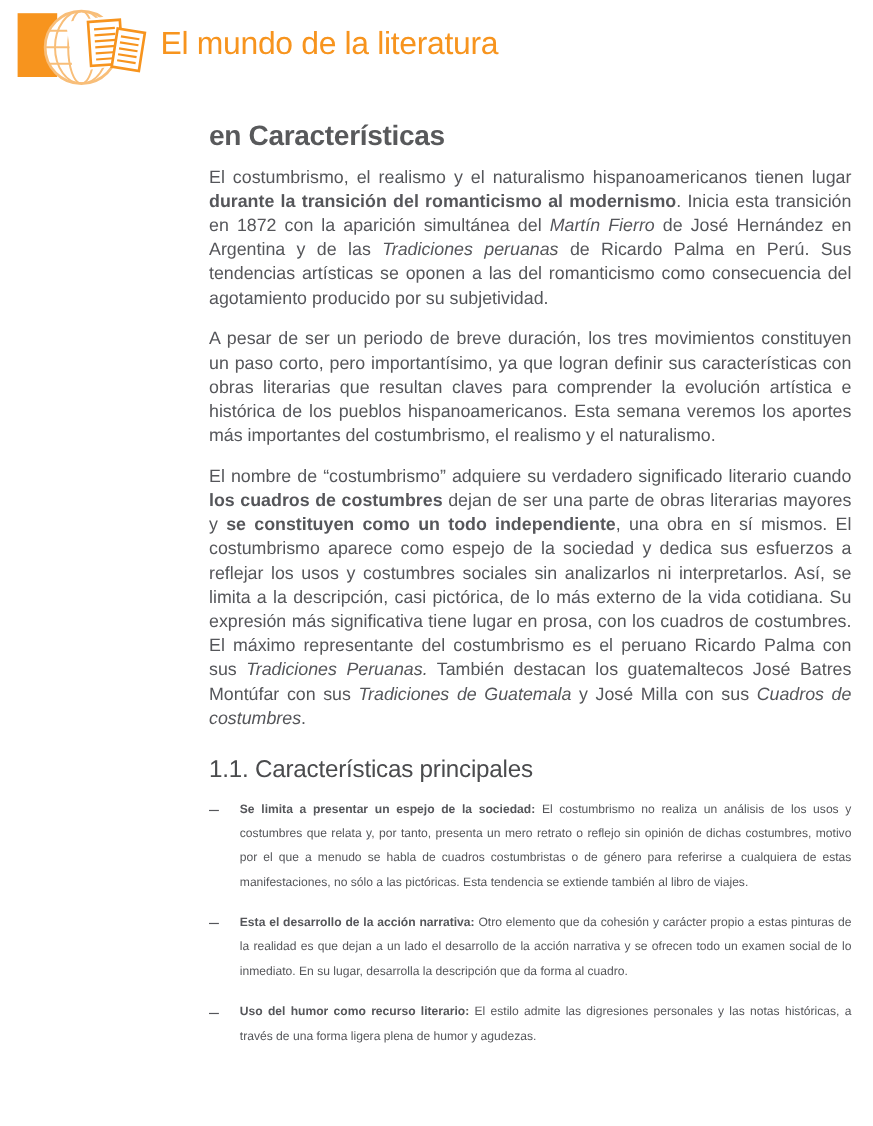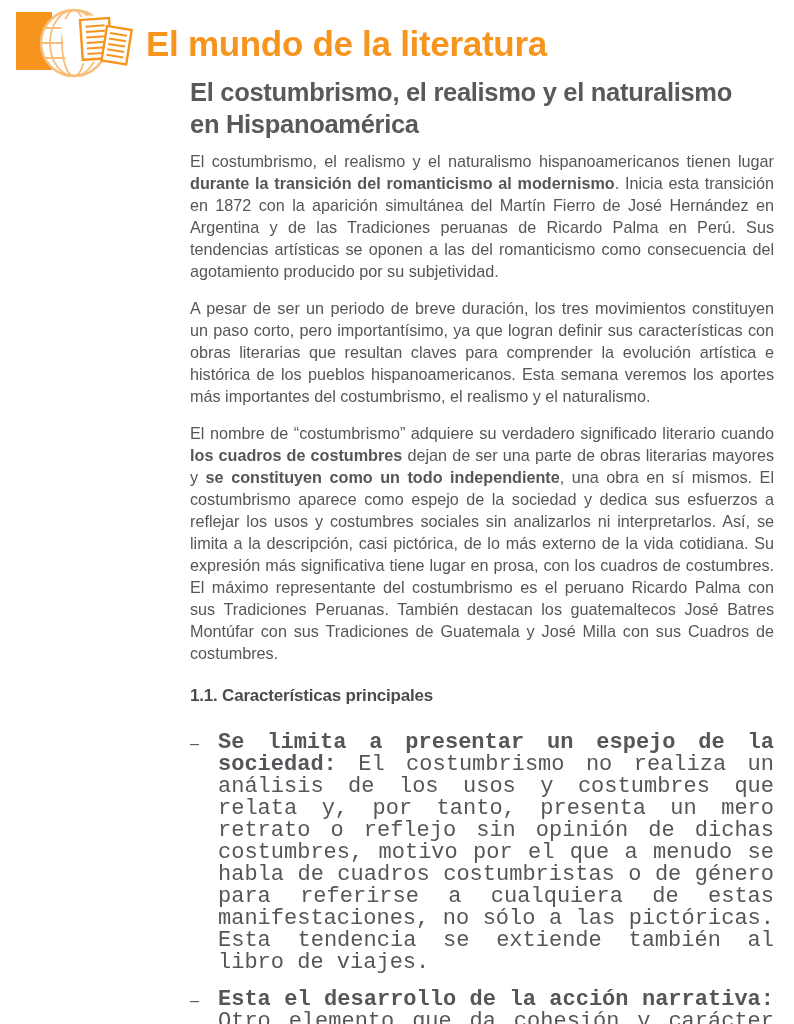--- a/index.html
+++ b/index.html
@@ -13,55 +13,54 @@
   html,body{background:#ffffff;}
   body{
     width:794px;height:1024px;overflow:hidden;position:relative;
     font-family:"Liberation Sans","DejaVu Sans",sans-serif;
     -webkit-font-smoothing:antialiased;
   }
   .banner{position:relative;height:72px;}
   .banner-icon{position:absolute;left:12px;top:6px;width:128px;height:72px;}
   .banner-title{
     position:absolute;left:146px;top:24px;
-    font-size:35px;font-weight:700;color:var(--accent);
+    font-size:29px;font-weight:400;color:var(--accent);
     letter-spacing:-0.3px;white-space:nowrap;
   }
   .article{margin:0 20px 0 190px;}
   .article-title{
     margin:4px 0 10px 0;
     font-size:25.5px;line-height:32px;font-weight:600;
     color:var(--title-gray);letter-spacing:-0.3px;
   }
   .article p{
     font-size:16.2px;line-height:22px;color:var(--body-gray);
     text-align:justify;margin:0 0 15px 0;
   }
   .section-heading{
     font-size:23px;font-weight:700;color:var(--heading-gray);
     margin:22px 0 13px 0;letter-spacing:-0.2px;
   }
   .subsection-heading{
-    font-size:17px;font-weight:700;color:var(--heading-gray);
-    margin:22px 0 26px 0;letter-spacing:-0.2px;
+    font-size:22px;font-weight:400;color:var(--heading-gray);
+    margin:22px 0 13px 0;letter-spacing:-0.2px;
   }
   ul.bullets{list-style:none;}
   ul.bullets li{
     display:flex;align-items:flex-start;margin:0 0 15px 0;
   }
   .bullet-marker{
     flex:0 0 28px;font-size:16.2px;line-height:22px;color:var(--body-gray);
   }
   .bullet-text{
-    flex:1;font-size:22px;line-height:22px;color:var(--body-gray);
+    flex:1;font-size:11px;line-height:22px;color:var(--body-gray);
     text-align:justify;
-    font-family:Liberation Mono, monospace;
   }
   .b{font-weight:700;}
-  .i{}
+  .i{font-style:italic;}
 </style>
 </head>
 <body>
 
 <header class="banner">
   <div class="banner-icon">
     <svg viewBox="0 0 128 72" width="128" height="72" aria-hidden="true">
       <defs>
         <clipPath id="globeClip">
             <circle cx="62" cy="37" r="33"></circle>
@@ -104,21 +103,21 @@
           <path d="M4 23 H21"></path>
             <path d="M4 28.5 H21"></path>
         </g>
       </g>
     </svg>
   </div>
   <h1 class="banner-title">El mundo de la literatura</h1>
 </header>
 
 <main class="article">
-  <h2 class="article-title"><span>El costumbrismo, el realismo y el naturalismo</span><br><span>en Hispanoamérica</span></h2>
+  <h2 class="article-title"><br><span>en Características</span></h2>
 
   <p><span>El costumbrismo, el realismo y el naturalismo hispanoamericanos tienen lugar </span><span class="b">durante la transición del romanticismo al modernismo</span><span>. Inicia esta transición en 1872 con la aparición simultánea del </span><span class="i">Martín Fierro</span><span> de José Hernández en Argentina y de las </span><span class="i">Tradiciones peruanas</span><span> de Ricardo Palma en Perú. Sus tendencias artísticas se oponen a las del romanticismo como consecuencia del agotamiento producido por su subjetividad.</span></p>
   <p><span>A pesar de ser un periodo de breve duración, los tres movimientos constituyen un paso corto, pero importantísimo, ya que logran definir sus características con obras literarias que resultan claves para comprender la evolución artística e histórica de los pueblos hispanoamericanos. Esta semana veremos los aportes más importantes del costumbrismo, el realismo y el naturalismo.</span></p>
 
 
   <p><span>El nombre de “costumbrismo” adquiere su verdadero significado literario cuando </span><span class="b">los cuadros de costumbres</span><span> dejan de ser una parte de obras literarias mayores y </span><span class="b">se constituyen como un todo independiente</span><span>, una obra en sí mismos. El costumbrismo aparece como espejo de la sociedad y dedica sus esfuerzos a reflejar los usos y costumbres sociales sin analizarlos ni interpretarlos. Así, se limita a la descripción, casi pictórica, de lo más externo de la vida cotidiana. Su expresión más significativa tiene lugar en prosa, con los cuadros de costumbres. El máximo representante del costumbrismo es el peruano Ricardo Palma con sus </span><span class="i">Tradiciones Peruanas.</span><span> También destacan los guatemaltecos José Batres Montúfar con sus </span><span class="i">Tradiciones de Guatemala</span><span> y José Milla con sus </span><span class="i">Cuadros de costumbres</span><span>.</span></p>
 
   <h4 class="subsection-heading">1.1. Características principales</h4>
 
   <ul class="bullets">

